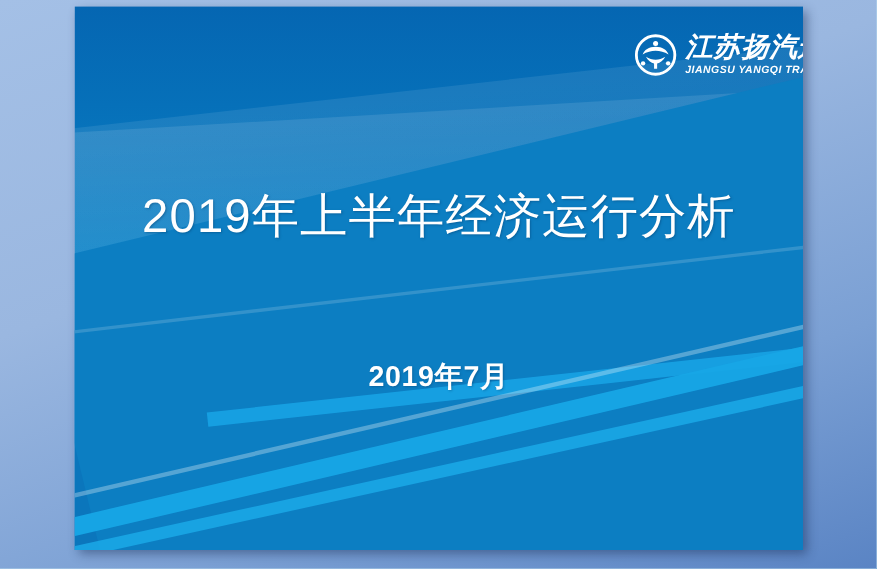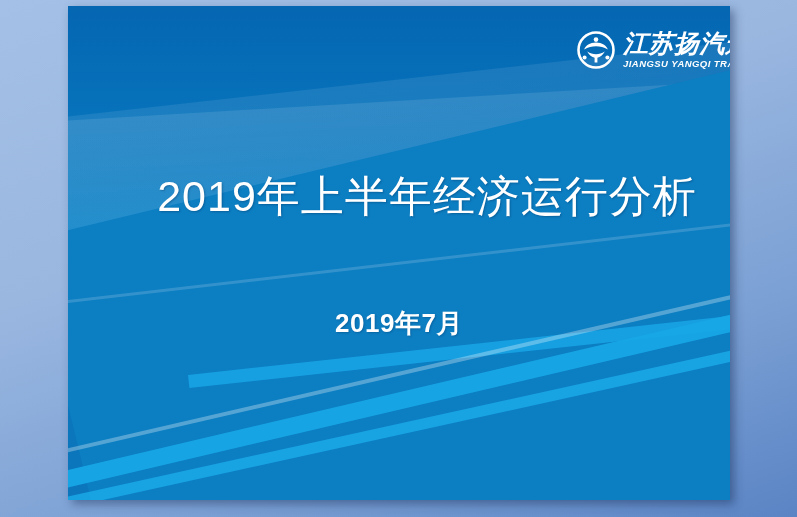--- a/index.html
+++ b/index.html
@@ -171,26 +171,25 @@
     left: 0;
     top: 162px;
     width: 662px;
     text-align: center;
     color: #ffffff;
     font-size: 43px;
     font-weight: 400;
     letter-spacing: 1px;
     white-space: nowrap;
     text-shadow: 1px 1px 2px rgba(0, 45, 90, .35);
-    padding-left: 28px;
   }
   #slide-subtitle {
     position: absolute;
     left: 0;
-    top: 300px;
+    top: 319px;
     width: 662px;
     text-align: center;
     color: #ffffff;
     font-size: 26px;
     font-weight: bold;
     letter-spacing: 0.5px;
     white-space: nowrap;
     text-shadow: 1px 1px 2px rgba(0, 45, 90, .30);
   }
 </style>

